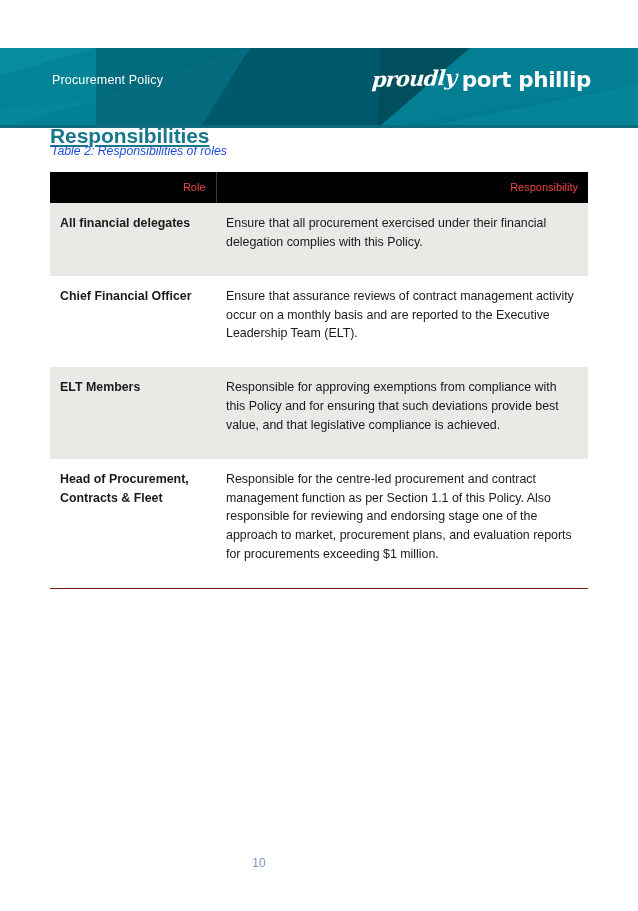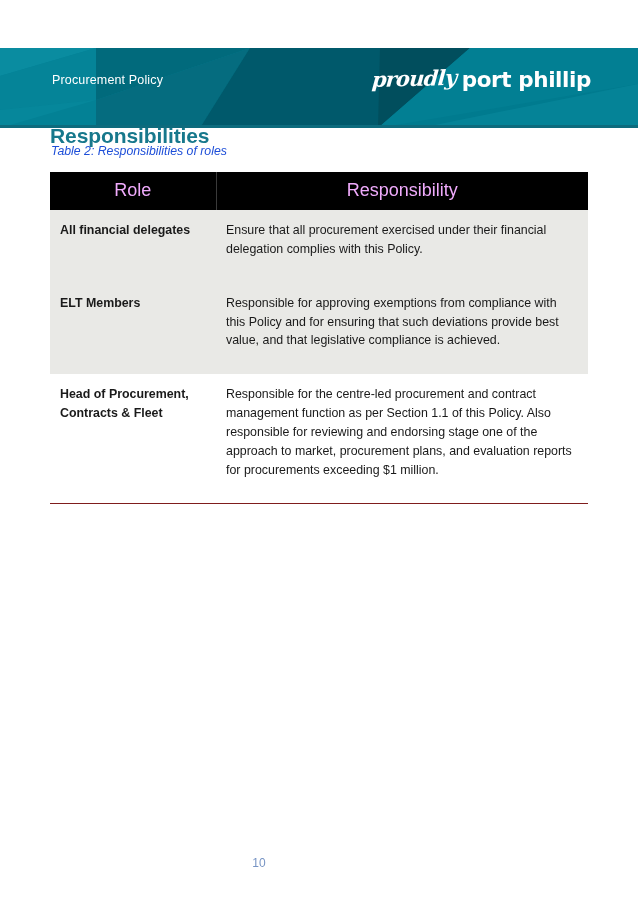--- a/index.html
+++ b/index.html
@@ -91,20 +91,21 @@
   }
 
   .section-heading {
     position: absolute;
     left: 50px;
     top: 30px;
     font-size: 21px;
     font-weight: 700;
     color: #17788c;
     letter-spacing: -0.1px;
+    text-decoration: underline;
   }
 
   .table-caption {
     position: absolute;
     left: 51px;
     top: 64px;
     font-size: 12.3px;
     font-style: italic;
     color: #1d4ed8;
   }
@@ -116,24 +117,24 @@
     top: 92px;
     width: 538px;
     border-collapse: collapse;
     table-layout: fixed;
   }
   .resp-table col.c-role { width: 166px; }
   .resp-table col.c-resp { width: 372px; }
 
   .resp-table thead th {
     background: #000000;
-    color: #f0abfc;
-    font-size: 18px;
+    color: #ef4444;
+    font-size: 11px;
     font-weight: 400;
-    text-align: center;
+    text-align: right;
     padding: 8px 10px 9px 10px;
     vertical-align: middle;
     height: 14px;
   }
   .resp-table thead th.th-role {
     border-right: 1px solid #3a3a3a;
   }
 
   .resp-table tbody td {
     font-size: 12.4px;
@@ -211,20 +212,24 @@
         <tr>
           <th class="th-role">Role</th>
           <th>Responsibility</th>
         </tr>
       </thead>
       <tbody>
         <tr class="shaded">
           <td class="role-cell">All financial delegates</td>
           <td>Ensure that all procurement exercised under their financial delegation complies with this Policy.</td>
         </tr>
+        <tr class="plain">
+          <td class="role-cell">Chief Financial Officer</td>
+          <td>Ensure that assurance reviews of contract management activity occur on a monthly basis and are reported to the Executive Leadership Team (ELT).</td>
+        </tr>
         <tr class="shaded">
           <td class="role-cell">ELT Members</td>
           <td>Responsible for approving exemptions from compliance with this Policy and for ensuring that such deviations provide best value, and that legislative compliance is achieved.</td>
         </tr>
         <tr class="plain last-row">
           <td class="role-cell">Head of Procurement, Contracts &amp; Fleet</td>
           <td>Responsible for the centre-led procurement and contract management function as per Section 1.1 of this Policy. Also responsible for reviewing and endorsing stage one of the approach to market, procurement plans, and evaluation reports for procurements exceeding $1 million.</td>
         </tr>
       </tbody>
     </table>

